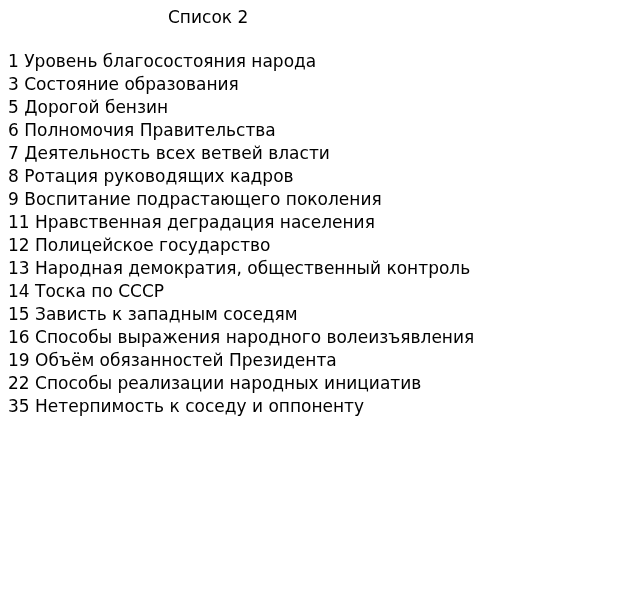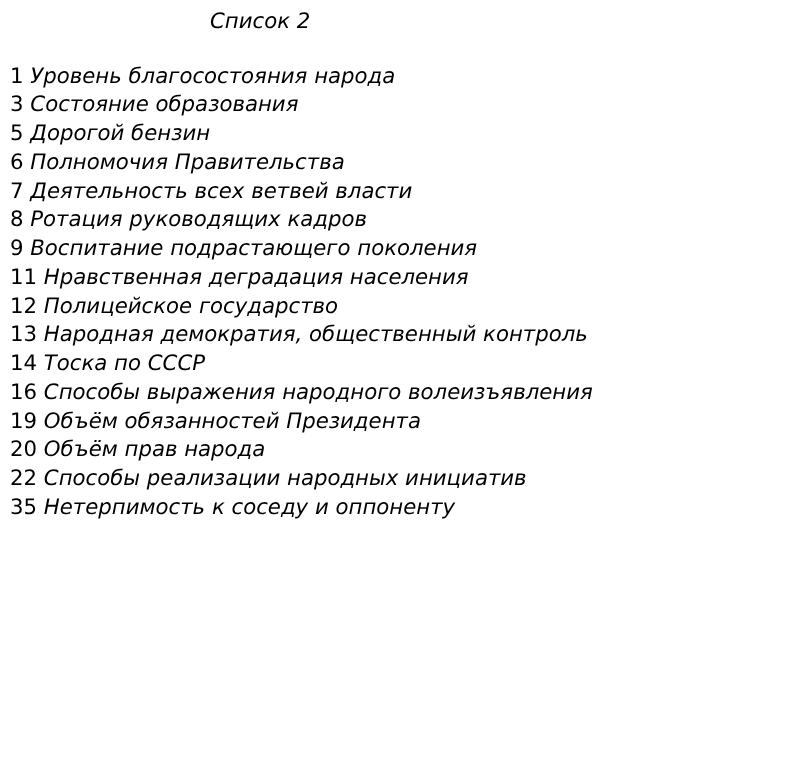--- a/index.html
+++ b/index.html
@@ -14,50 +14,48 @@
     padding: 6px 0 0 8px;
     color: #000000;
     font-family: "DejaVu Sans", sans-serif;
     font-size: 17px;
     line-height: 23px;
     overflow: hidden;
   }
   .title {
     margin: 0 0 21px 160px;
     white-space: nowrap;
-    font-style: italic;
   }
   .list {
     width: 625px;
   }
   .item {
     margin: 0;
   }
   .item .t {
     white-space: pre-line; 
-    font-style: italic;
   }
 </style>
 </head>
 <body>
 
 <div class="page">
   <div class="title">Список 2</div>
 
   <div class="list">
     <div class="item"><span class="n">1</span> <span class="t">Уровень благосостояния народа</span></div>
     <div class="item"><span class="n">3</span> <span class="t">Состояние образования</span></div>
     <div class="item"><span class="n">5</span> <span class="t">Дорогой бензин</span></div>
     <div class="item"><span class="n">6</span> <span class="t">Полномочия Правительства</span></div>
     <div class="item"><span class="n">7</span> <span class="t">Деятельность всех ветвей власти</span></div>
     <div class="item"><span class="n">8</span> <span class="t">Ротация руководящих кадров</span></div>
     <div class="item"><span class="n">9</span> <span class="t">Воспитание подрастающего поколения</span></div>
     <div class="item"><span class="n">11</span> <span class="t">Нравственная деградация населения</span></div>
     <div class="item"><span class="n">12</span> <span class="t">Полицейское государство</span></div>
     <div class="item"><span class="n">13</span> <span class="t">Народная демократия, общественный контроль</span></div>
     <div class="item"><span class="n">14</span> <span class="t">Тоска по СССР</span></div>
+    <div class="item"><span class="n">15</span> <span class="t">Зависть к западным соседям</span></div>
     <div class="item"><span class="n">16</span> <span class="t">Способы выражения народного волеизъявления</span></div>
     <div class="item"><span class="n">19</span> <span class="t">Объём обязанностей Президента</span></div>
-    <div class="item"><span class="n">20</span> <span class="t">Объём прав народа</span></div>
     <div class="item"><span class="n">22</span> <span class="t">Способы реализации народных инициатив</span></div>
     <div class="item"><span class="n">35</span> <span class="t">Нетерпимость к соседу и оппоненту</span></div>
   </div>
 </div>
 
 </body></html>

